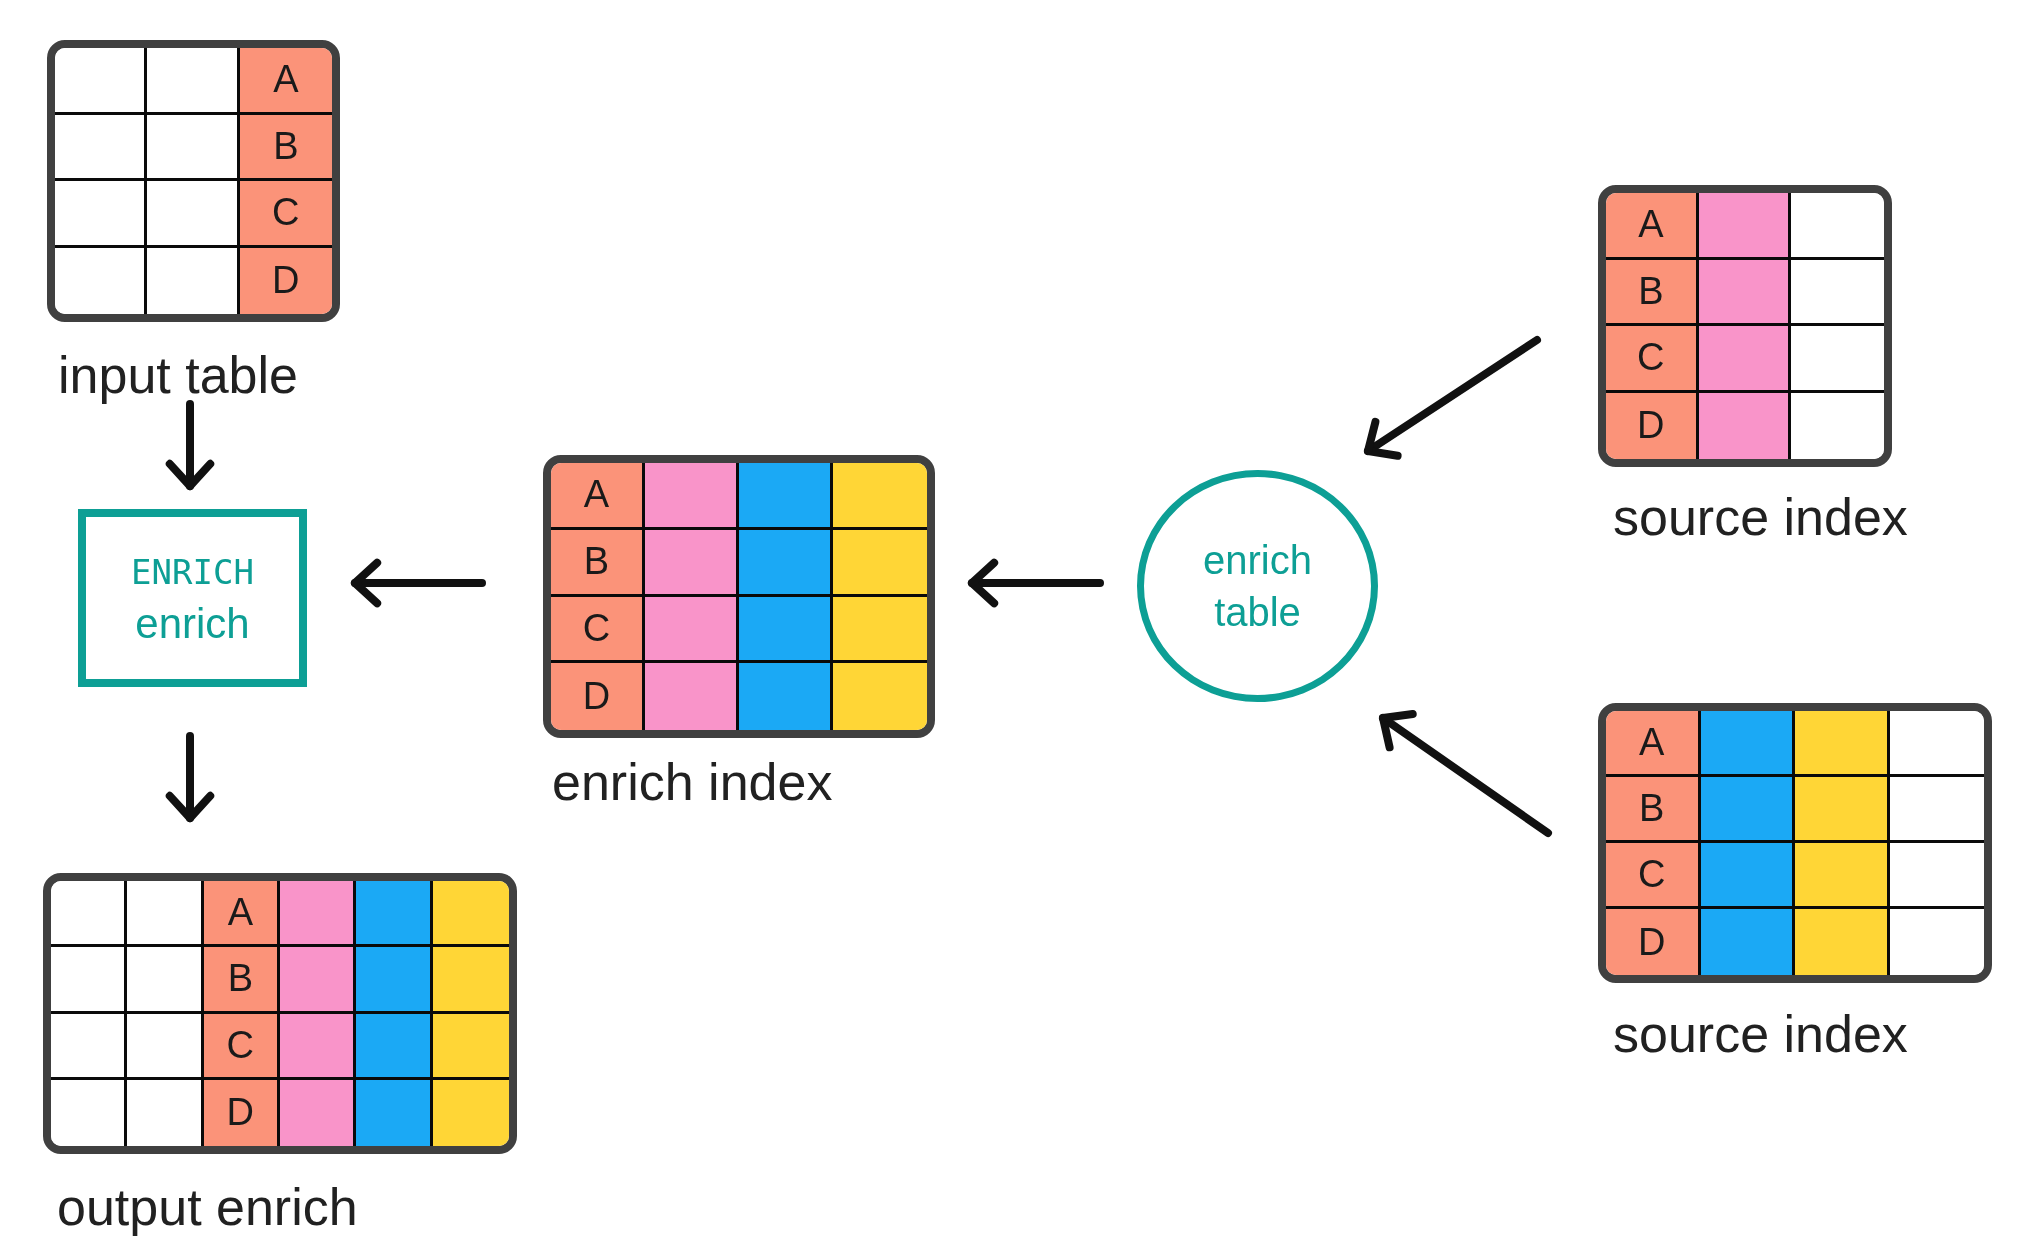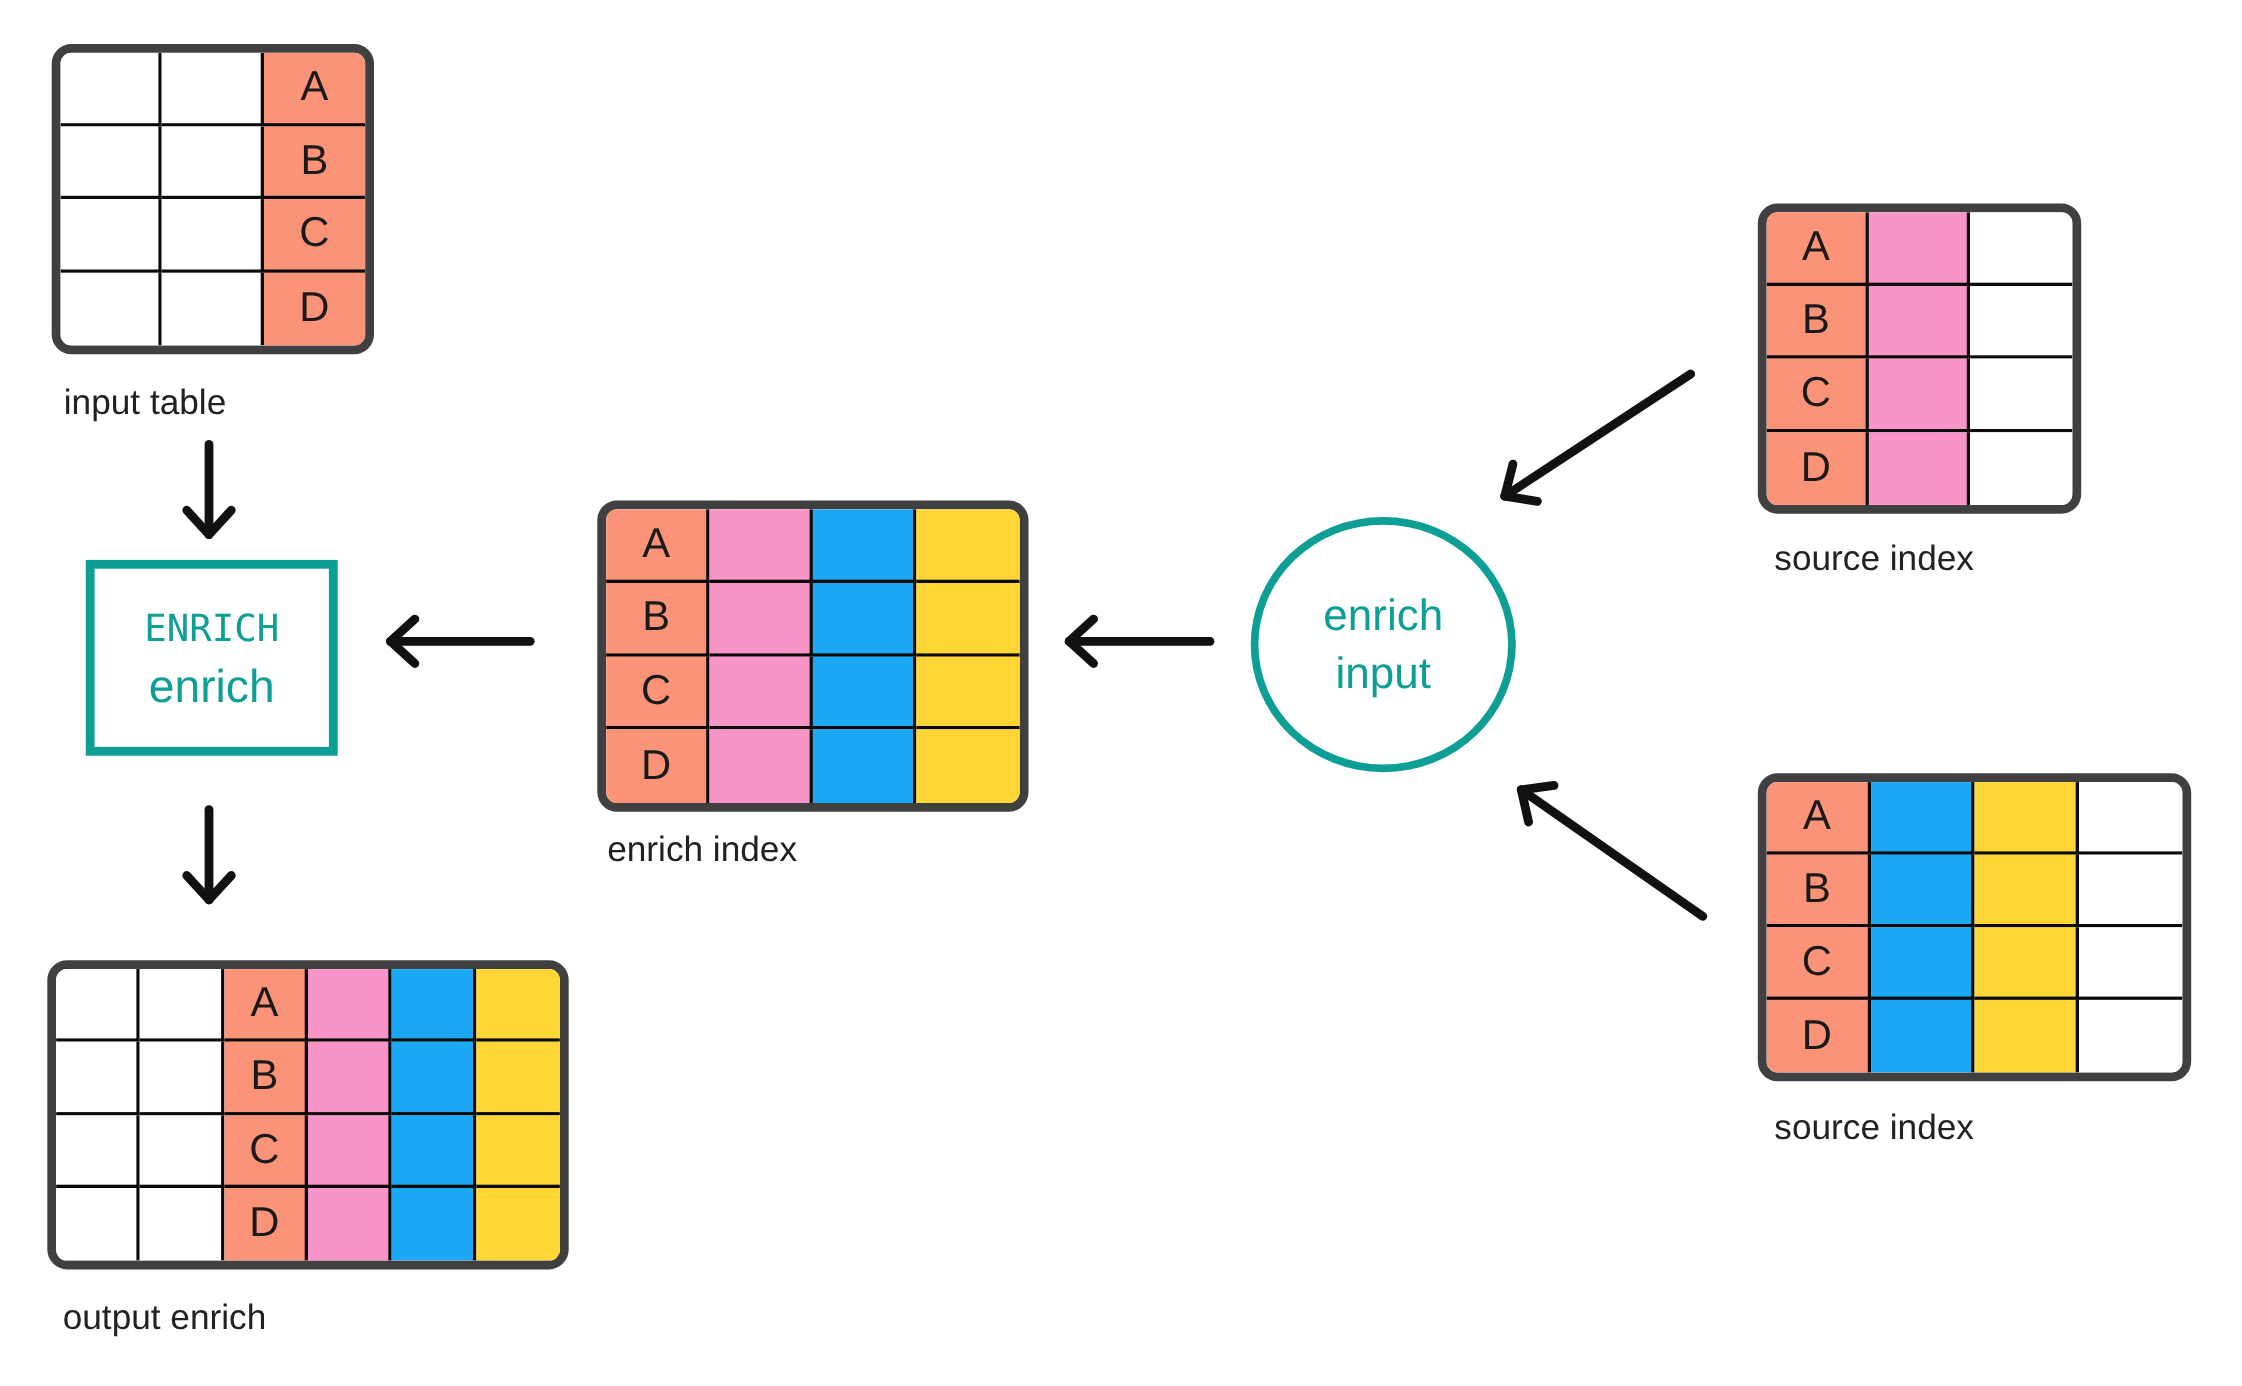--- a/index.html
+++ b/index.html
@@ -17,21 +17,21 @@
   .dtable{
     position:absolute; display:grid; grid-template-rows:repeat(4,1fr);
     border:8px solid var(--table-border); border-radius:18px;
     background:#ffffff; box-sizing:border-box; overflow:hidden;
   }
   .cell{
     display:flex; align-items:center; justify-content:center;
     font-size:38px; color:#1a1a1a; box-sizing:border-box;
   }
   .tlabel{
-    position:absolute; font-size:32px; line-height:1; color:var(--text);
+    position:absolute; font-size:52px; line-height:1; color:var(--text);
     white-space:nowrap;
   }
   .enrich-box{
     position:absolute; left:78px; top:509px; width:229px; height:178px;
     border:8px solid var(--teal); box-sizing:border-box; background:#ffffff;
     display:flex; flex-direction:column; align-items:center; justify-content:center;
     color:var(--teal);
   }
   .enrich-box .kw{font-family:"DejaVu Sans Mono", monospace; font-size:34px; line-height:52px;}
   .enrich-box .word{font-size:42px; line-height:52px;}
@@ -145,21 +145,21 @@
       <div class="cell" style="background: rgb(255, 214, 54); border-bottom: 3px solid rgb(10, 10, 10);"></div>
       <div class="cell" style="background: rgb(251, 147, 121); border-right: 3px solid rgb(10, 10, 10);">D</div>
       <div class="cell" style="background: rgb(249, 148, 201); border-right: 3px solid rgb(10, 10, 10);"></div>
       <div class="cell" style="background: rgb(27, 169, 245); border-right: 3px solid rgb(10, 10, 10);"></div>
       <div class="cell" style="background: rgb(255, 214, 54);"></div>
     </div>
   <div class="tlabel" style="left:552px; top:756px;">enrich index</div>
 
   <div class="policy-circle">
     <div>enrich</div>
-    <div>input</div>
+    <div>table</div>
   </div>
 
   <div class="dtable" id="source-top-table" style="left: 1598px; top: 185px; width: 294px; height: 282px; grid-template-columns: repeat(3, 1fr);">
       <div class="cell" style="background: rgb(251, 147, 121); border-right: 3px solid rgb(10, 10, 10); border-bottom: 3px solid rgb(10, 10, 10);">A</div>
       <div class="cell" style="background: rgb(249, 148, 201); border-right: 3px solid rgb(10, 10, 10); border-bottom: 3px solid rgb(10, 10, 10);"></div>
       <div class="cell" style="background: rgb(255, 255, 255); border-bottom: 3px solid rgb(10, 10, 10);"></div>
       <div class="cell" style="background: rgb(251, 147, 121); border-right: 3px solid rgb(10, 10, 10); border-bottom: 3px solid rgb(10, 10, 10);">B</div>
       <div class="cell" style="background: rgb(249, 148, 201); border-right: 3px solid rgb(10, 10, 10); border-bottom: 3px solid rgb(10, 10, 10);"></div>
       <div class="cell" style="background: rgb(255, 255, 255); border-bottom: 3px solid rgb(10, 10, 10);"></div>
       <div class="cell" style="background: rgb(251, 147, 121); border-right: 3px solid rgb(10, 10, 10); border-bottom: 3px solid rgb(10, 10, 10);">C</div>

